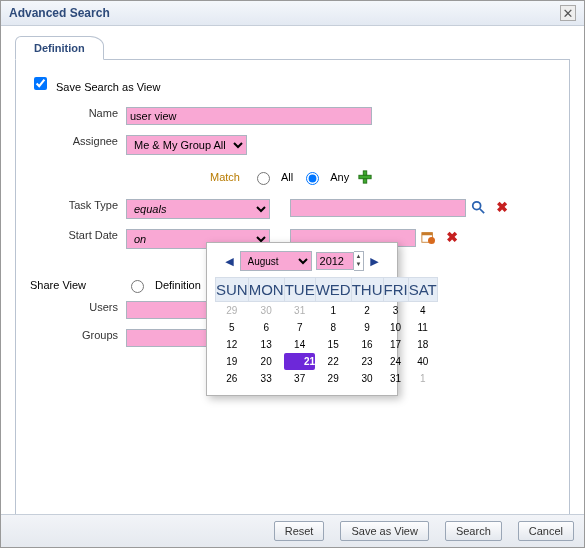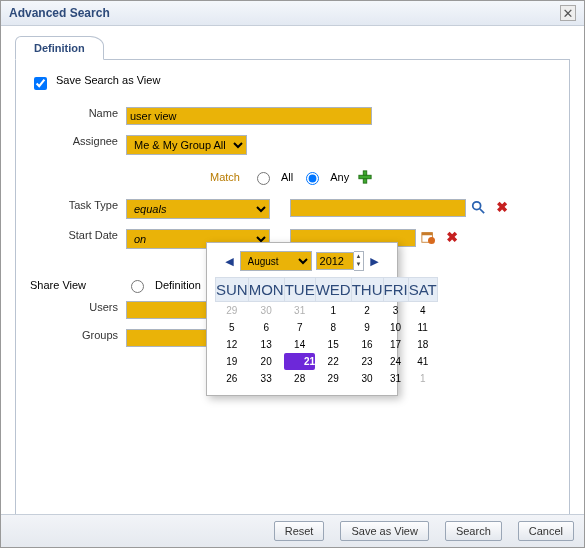--- a/index.html
+++ b/index.html
@@ -80,30 +80,30 @@
     margin-bottom: 10px;
   }
   .row label.lbl {
     width: 88px;
     text-align: right;
     margin-right: 8px;
     color: #333;
   }
   .checkbox-row {
     display: flex;
-    align-items: flex-start;
+    align-items: flex-end;
     gap: 6px;
     margin-bottom: 14px;
   }
   input[type=text], select {
     font-family: inherit;
     font-size: 11px;
     border: 1px solid #abb4c0;
     padding: 2px 3px;
-    background: #eab308;
+    background: #f9a8d4;
   }
   select {
     height: 20px;
   }
   .name-input { width: 246px; }
   .match-row {
     margin: 14px 0 14px 0;
     display: flex;
     align-items: center;
     justify-content: flex-start;
@@ -383,26 +383,26 @@
             <td>17</td>
             <td>18</td>
           </tr>
           <tr>
             <td>19</td>
             <td>20</td>
             <td class="sel">21</td>
             <td>22</td>
             <td>23</td>
             <td>24</td>
-            <td>41</td>
+            <td>40</td>
           </tr>
           <tr>
             <td>26</td>
             <td>33</td>
-            <td>28</td>
+            <td>37</td>
             <td>29</td>
             <td>30</td>
             <td>31</td>
             <td class="other">1</td>
           </tr>
         </tbody>
     </table>
   </div>
 
 </div>

